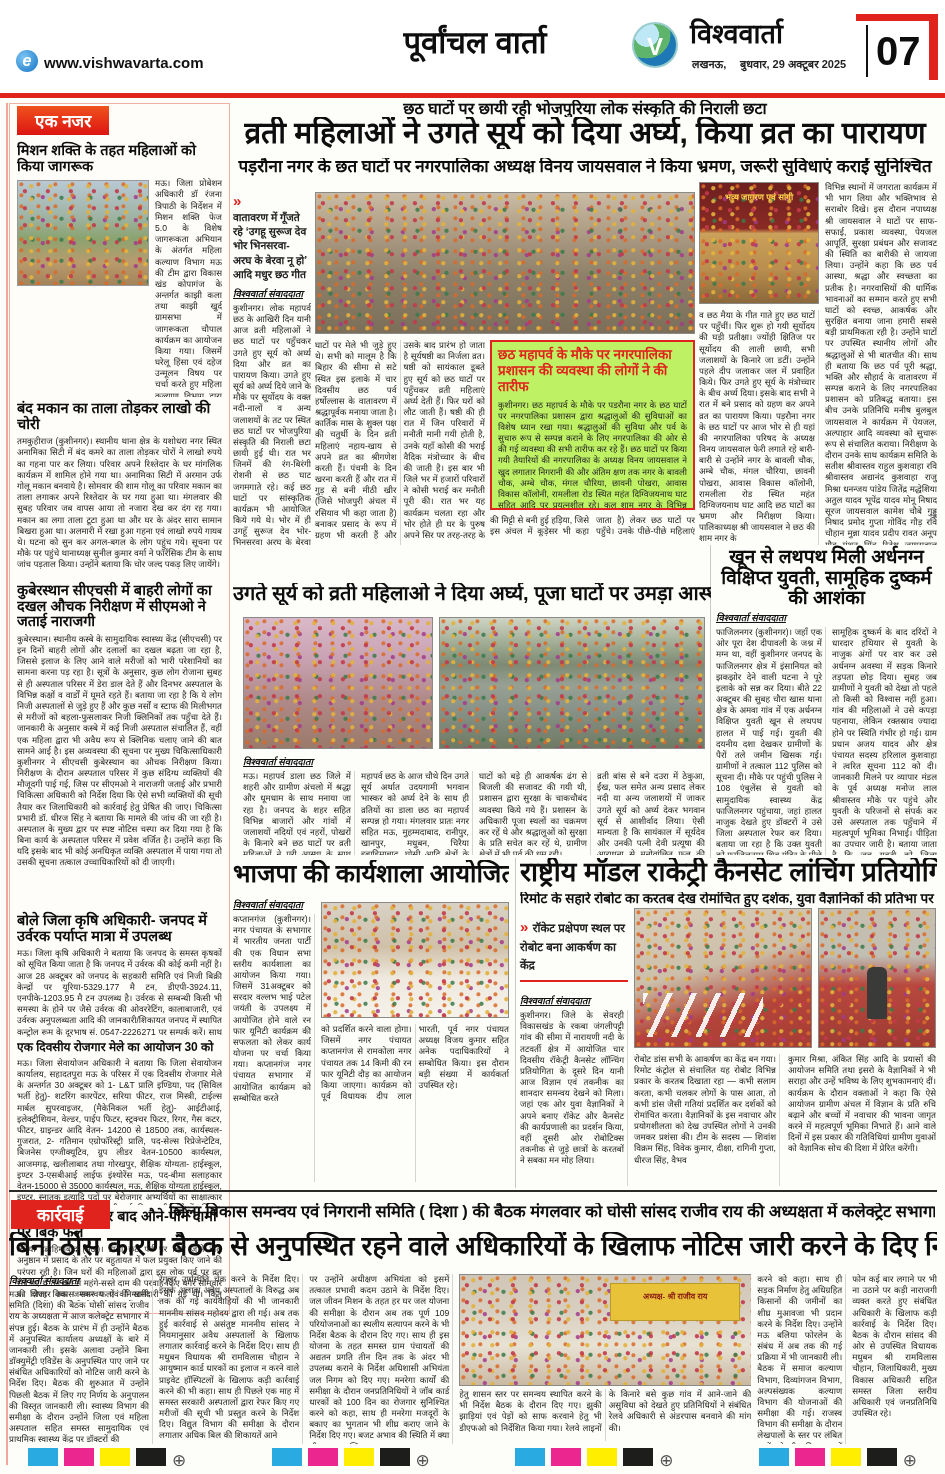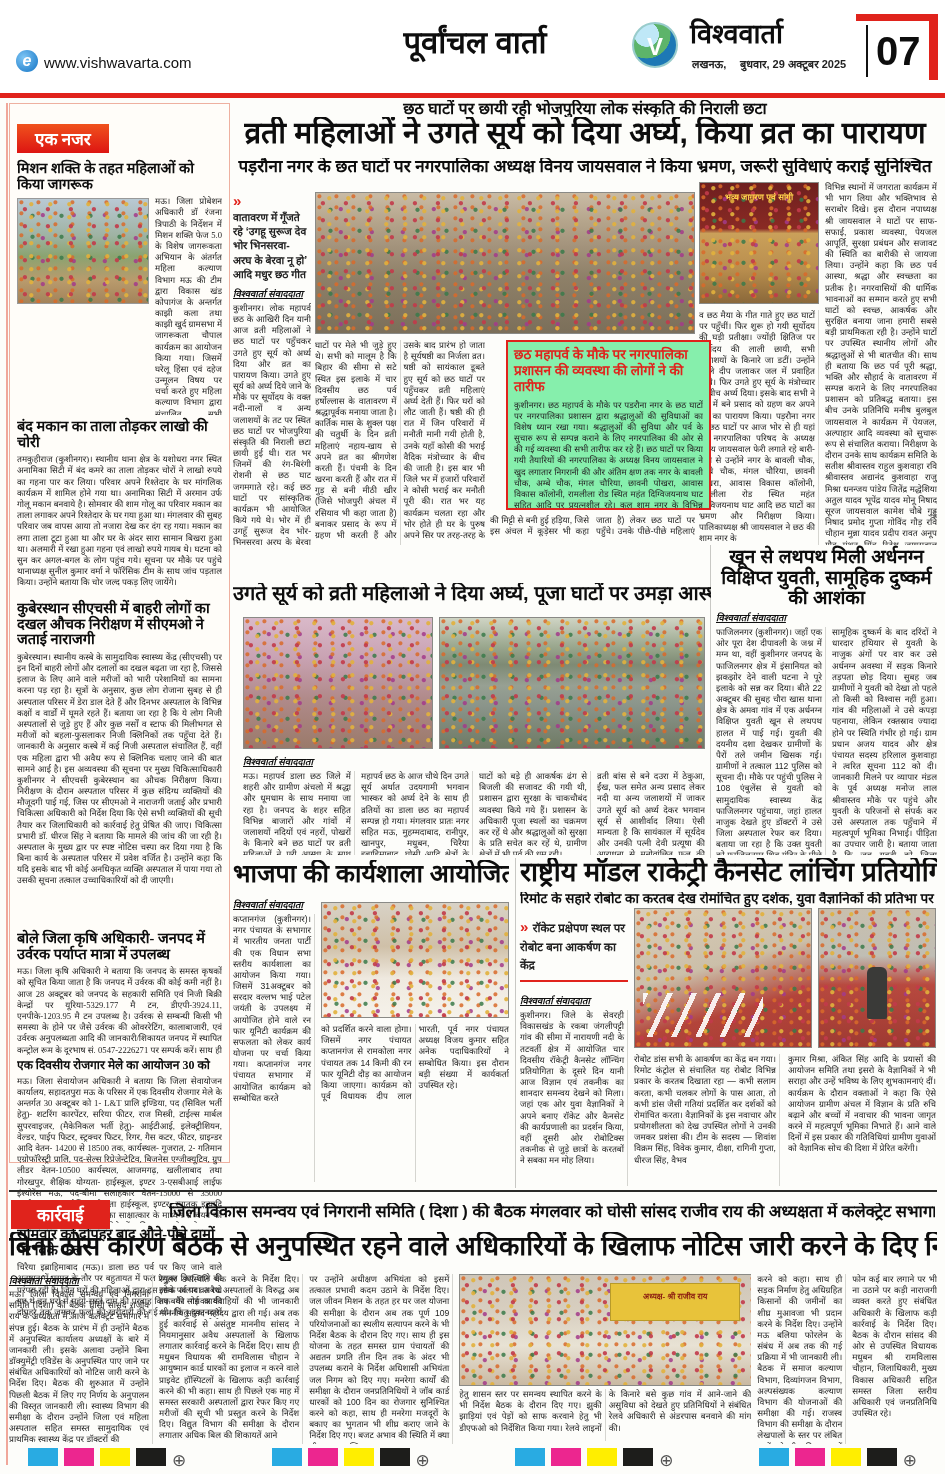--- a/index.html
+++ b/index.html
@@ -29,40 +29,40 @@
 </style>
 </head>
 <body>
 
 <div id="page">
 
   <div class="abs" style="left:0;top:0;width:945px;height:93px;background:#fff;">
     <span class="abs" style="left:16px;top:50px;width:22px;height:22px;border-radius:50%;
       background:radial-gradient(circle at 35% 35%,#7ec6f5,#1273c4);color:#fff;font-weight:800;
       font-style:italic;font-size:16px;text-align:center;line-height:22px;">e</span>
-    <span class="abs" style="left:44px;top:54px;font-size:15px;font-weight:400;color:#111;">www.vishwavarta.com</span>
+    <span class="abs" style="left:44px;top:54px;font-size:15px;font-weight:700;color:#111;">www.vishwavarta.com</span>
 
     <div class="abs hl center" style="left:280px;top:26px;width:390px;font-size:31px;">पूर्वांचल वार्ता</div>
 
     <span class="abs" style="left:632px;top:22px;width:46px;height:46px;border-radius:50%;
       background:radial-gradient(circle at 30% 25%,#bfe8f7 0 28%,#5db46a 29% 55%,#1d78b5 56% 100%);
       border:2px solid #9cc;color:#fff;font-weight:800;font-size:24px;text-align:center;line-height:46px;">V</span>
     <div class="abs hl" style="left:690px;top:20px;font-size:27px;">विश्ववार्ता</div>
     <span class="abs" style="left:692px;top:56px;font-size:11px;font-weight:bold;color:#222;">लखनऊ,</span>
     <span class="abs" style="left:740px;top:56px;font-size:11px;font-weight:bold;color:#222;">बुधवार, 29 अक्टूबर 2025</span>
 
     <div class="abs" style="left:856px;top:14px;width:82px;height:66px;border-top:7px solid #e0231c;border-right:9px solid #e0231c;">
       <div style="margin:4px 0 0 10px;border-left:2px solid #111;padding-left:8px;font-size:40px;font-weight:800;color:#0d0d0d;line-height:52px;">07</div>
     </div>
   </div>
   <div class="abs" style="left:0;top:93px;width:945px;height:5px;background:#e0231c;"></div>
 
   <div class="abs" style="left:6px;top:103px;width:2px;height:1362px;background:#f0a79a;"></div>
 
-  <div class="abs" style="left:9px;top:103px;width:221px;height:1060px;border:1px solid #eeb0a0;background:#fffdf9;padding:20px 7px;font-family:Liberation Serif, serif;">
+  <div class="abs" style="left:9px;top:103px;width:221px;height:1211px;border:1px solid #eeb0a0;background:#fffdf9;padding:2px 7px;">
     <div class="badge" style="display:inline-block;font-size:17px;padding:3px 18px;margin-bottom:6px;">एक नजर</div>
 
     <div style="height:256px;overflow:hidden;">
       <div class="hl" style="font-size:14.5px;margin:2px 0 4px;">मिशन शक्ति के तहत महिलाओं को किया जागरूक</div>
       <div style="float:left;width:130px;height:104px;margin:2px 6px 2px 0;border:1px solid #999;position:relative;
         background:linear-gradient(180deg,#b9c9d4 0%,#9fb3a3 35%,#8aa370 55%,#b99b6d 78%,#a3835a 100%);">
           <span class="speck"></span>
         </div>
       <div class="jtxt">मऊ। जिला प्रोबेशन अधिकारी डॉ रंजना त्रिपाठी के निर्देशन में मिशन शक्ति फेज 5.0 के विशेष जागरूकता अभियान के अंतर्गत महिला कल्याण विभाग मऊ की टीम द्वारा विकास खंड कोपागंज के अन्तर्गत काझी कला तथा काझी खुर्द ग्रामसभा में जागरूकता चौपाल कार्यक्रम का आयोजन किया गया। जिसमें घरेलू हिंसा एवं दहेज उन्मूलन विषय पर चर्चा करते हुए महिला कल्याण विभाग द्वारा संचालित सभी कल्याणकारी योजनाओं यथा निराश्रित महिला पेंशन, मुख्यमंत्री कन्या सुमंगला योजना, मुख्यमंत्री बाल सेवा योजना (सामान्य), वन स्टॉप सेंटर, चाइल्ड हेल्प लाइन, मुख्यमंत्री सामूहिक विवाह योजना, मुख्यमंत्री राष्ट्रीय पारिवारिक लाभ योजना आदि के बारे में विस्तृत जानकारी दी गई, साथ ही सभी हेल्प लाइन नंबर जैसे चाइल्ड हेल्पलाइन 1098, मुख्यमंत्री हेल्पलाइन नंबर 1076, महिला पावर हेल्पलाइन 1090, महिला हेल्पलाइन 181 आदि के बारे में भी विस्तार से जानकारी दी गई।</div>
     </div>
@@ -116,21 +116,21 @@
       <span class="speck"></span>
       <div style="position:absolute;top:8px;left:0;width:100%;text-align:center;color:#ffd34d;font-size:8.5px;font-weight:800;">भव्य जागरण एवं सांगी</div>
     </div>
 
     <div class="abs jtxt" style="left:466px;top:210px;width:120px;height:235px;border-right:1px solid #d5d5d0;padding-right:3px;">व छठ मैया के गीत गाते हुए छठ घाटों पर पहुँचीं। फिर शुरू हो गयी सूर्योदय की घड़ी प्रतीक्षा। ज्योंही क्षितिज पर सूर्योदय की लाली छायी, सभी जलाशयों के किनारे जा डटीं। उन्होंने पहले दीप जलाकर जल में प्रवाहित किये। फिर उगते हुए सूर्य के मंत्रोच्चार के बीच अर्घ्य दिया। इसके बाद सभी ने रात में बने प्रसाद को ग्रहण कर अपने व्रत का पारायण किया। पड़रौना नगर के छठ घाटों पर आज भोर से ही यहां की नगरपालिका परिषद के अध्यक्ष विनय जायसवाल फेरी लगाते रहे बारी-बारी से उन्होंने नगर के बावली चौक, अम्बे चौक, मंगल चौरिया, छावनी पोखरा, आवास विकास कॉलोनी, रामलीला रोड स्थित महंत दिग्विजयनाथ घाट आदि छठ घाटों का भ्रमण और निरीक्षण किया। पालिकाध्यक्ष श्री जायसवाल ने छठ की शाम नगर के</div>
 
     <div class="abs jtxt" style="left:592px;top:82px;width:112px;height:363px;">विभिन्न स्थानों में जगराता कार्यक्रम में भी भाग लिया और भक्तिभाव से सराबोर दिखे। इस दौरान नपाध्यक्ष श्री जायसवाल ने घाटों पर साफ-सफाई, प्रकाश व्यवस्था, पेयजल आपूर्ति, सुरक्षा प्रबंधन और सजावट की स्थिति का बारीकी से जायजा लिया। उन्होंने कहा कि छठ पर्व आस्था, श्रद्धा और स्वच्छता का प्रतीक है। नगरवासियों की धार्मिक भावनाओं का सम्मान करते हुए सभी घाटों को स्वच्छ, आकर्षक और सुरक्षित बनाया जाना हमारी सबसे बड़ी प्राथमिकता रही है। उन्होंने घाटों पर उपस्थित स्थानीय लोगों और श्रद्धालुओं से भी बातचीत की। साथ ही बताया कि छठ पर्व पूरी श्रद्धा, भक्ति और सौहार्द के वातावरण में सम्पन्न कराने के लिए नगरपालिका प्रशासन को प्रतिबद्ध बताया। इस बीच उनके प्रतिनिधि मनीष बुलबुल जायसवाल ने कार्यक्रम में पेयजल, अल्पाहार आदि व्यवस्था को सुचारू रूप से संचालित कराया। निरीक्षण के दौरान उनके साथ कार्यक्रम समिति के सतीश श्रीवास्तव राहुल कुशवाहा रवि श्रीवास्तव अद्यानंद कुशवाहा राजु मिश्रा धनन्जय पांडेय जितेंद्र मद्धेशिया अतुल यादव भूपेंद्र यादव मोनू निषाद सूरज जायसवाल कामेश चौबे गुड्डू निषाद प्रमोद गुप्ता गोविंद गौड़ रवि चौहान मुन्ना यादव प्रदीप रावत अनूप गौड़ मंथन सिंह रितेश जायसवाल संजय सिंघल नीरज कुमार सहित अन्य उपस्थित रहे।</div>
 
     <div class="abs jtxt" style="left:82px;top:240px;width:170px;height:205px;column-count:2;column-gap:7px;column-rule:1px solid #d5d5d0;">घाटों पर मेले भी जुड़े हुए थे। सभी को मालूम है कि बिहार की सीमा से सटे स्थित इस इलाके में चार दिवसीय छठ पर्व हर्षोल्लास के वातावरण में श्रद्धापूर्वक मनाया जाता है। कार्तिक मास के शुक्ल पक्ष की चतुर्थी के दिन व्रती महिलाएं नहाय-खाय से अपने व्रत का श्रीगणेश करती हैं। पंचमी के दिन खरना करती हैं और रात में गुड़ से बनी मीठी खीर (जिसे भोजपुरी अंचल में रसियाव भी कहा जाता है) बनाकर प्रसाद के रूप में ग्रहण भी करती हैं और उसके बाद प्रारंभ हो जाता है सूर्यषष्ठी का निर्जला व्रत। षष्ठी को सायंकाल डूबते हुए सूर्य को छठ घाटों पर पहुँचकर व्रती महिलाएं अर्घ्य देती हैं। फिर घरों को लौट जाती हैं। षष्ठी की ही रात में जिन परिवारों में मनौती मानी गयी होती है, उनके यहाँ कोसी की भराई वैदिक मंत्रोच्चार के बीच की जाती है। इस बार भी जिले भर में हजारों परिवारों ने कोसी भराई कर मनौती पूरी की। रात भर यह कार्यक्रम चलता रहा और भोर होते ही घर के पुरुष अपने सिर पर तरह-तरह के पकवानों, फलों आदि से भरी हुई कोसी (एक खास तरह</div>
 
-    <div class="abs" style="left:257px;top:240px;width:205px;height:170px;border:2px solid #e0231c;background:#86efac;padding:5px 6px;overflow:hidden;margin-left:16px;">
+    <div class="abs" style="left:257px;top:240px;width:205px;height:170px;border:2px solid #e0231c;background:#bef264;padding:5px 6px;overflow:hidden;">
       <div class="boxhead">छठ महापर्व के मौके पर नगरपालिका प्रशासन की व्यवस्था की लोगों ने की तारीफ</div>
       <div class="jtxt" style="margin-top:4px;">कुशीनगर। छठ महापर्व के मौके पर पडरौना नगर के छठ घाटों पर नगरपालिका प्रशासन द्वारा श्रद्धालुओं की सुविधाओं का विशेष ध्यान रखा गया। श्रद्धालुओं की सुविधा और पर्व के सुचारु रूप से सम्पन्न कराने के लिए नगरपालिका की ओर से की गई व्यवस्था की सभी तारीफ कर रहे हैं। छठ घाटों पर किया गयी तैयारियों की नगरपालिका के अध्यक्ष विनय जायसवाल ने खुद लगातार निगरानी की और अंतिम क्षण तक नगर के बावली चौक, अम्बे चौक, मंगल चौरिया, छावनी पोखरा, आवास विकास कॉलोनी, रामलीला रोड स्थित महंत दिग्विजयनाथ घाट सहित आदि पर प्रयत्नशील रहे। कल शाम नगर के विभिन्न स्थानों में आयोजित भगवती जागरण कार्यक्रम में भी भाग लिया। वे घाटों पर साफ-सफाई, प्रकाश व्यवस्था, पेयजल आपूर्ति, सुरक्षा प्रबंधन और सजावट का बारीकी से जायजा लेते रहे।</div>
     </div>
     <div class="abs jtxt" style="left:257px;top:415px;width:205px;height:30px;column-count:2;column-gap:7px;">की मिट्टी से बनी हुई हड़िया, जिसे इस अंचल में कूड़ेसर भी कहा जाता है) लेकर छठ घाटों पर पहुँचे। उनके पीछे-पीछे महिलाएं भी पूजन एवं अर्घ्य की सामग्री अपने हाथों में उठाये मंगल गीत</div>
   </div>
 
   <div class="abs" style="left:233px;top:545px;width:478px;height:313px;border-right:1px solid #c8c8c4;padding-right:4px;">
     <div class="abs hl center nowrap" style="left:0;top:38px;width:478px;font-size:20px;font-weight:700;">उगते सूर्य को व्रती महिलाओ ने दिया अर्घ्य,  पूजा घाटों पर उमड़ा आस्था का जनसैलाब</div>
 
     <div class="photo" style="left:10px;top:72px;width:190px;height:132px;

